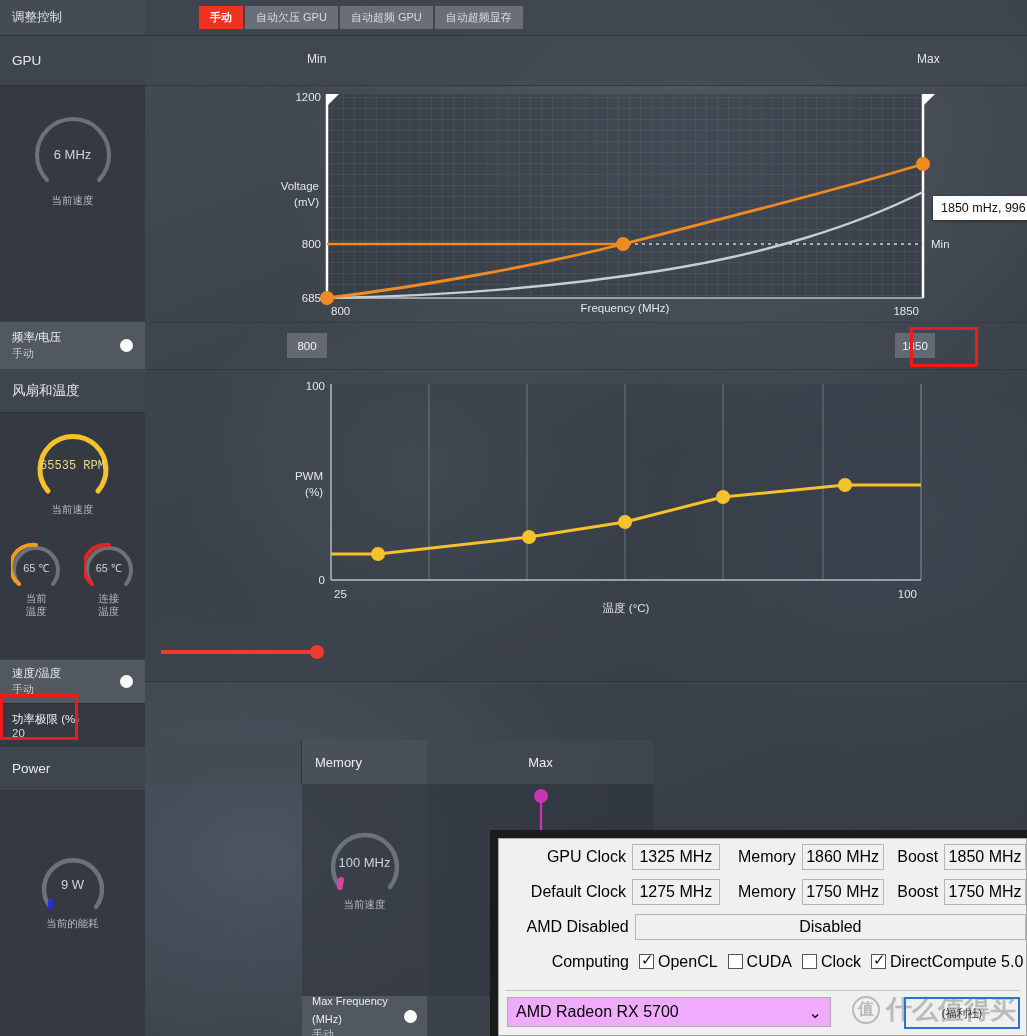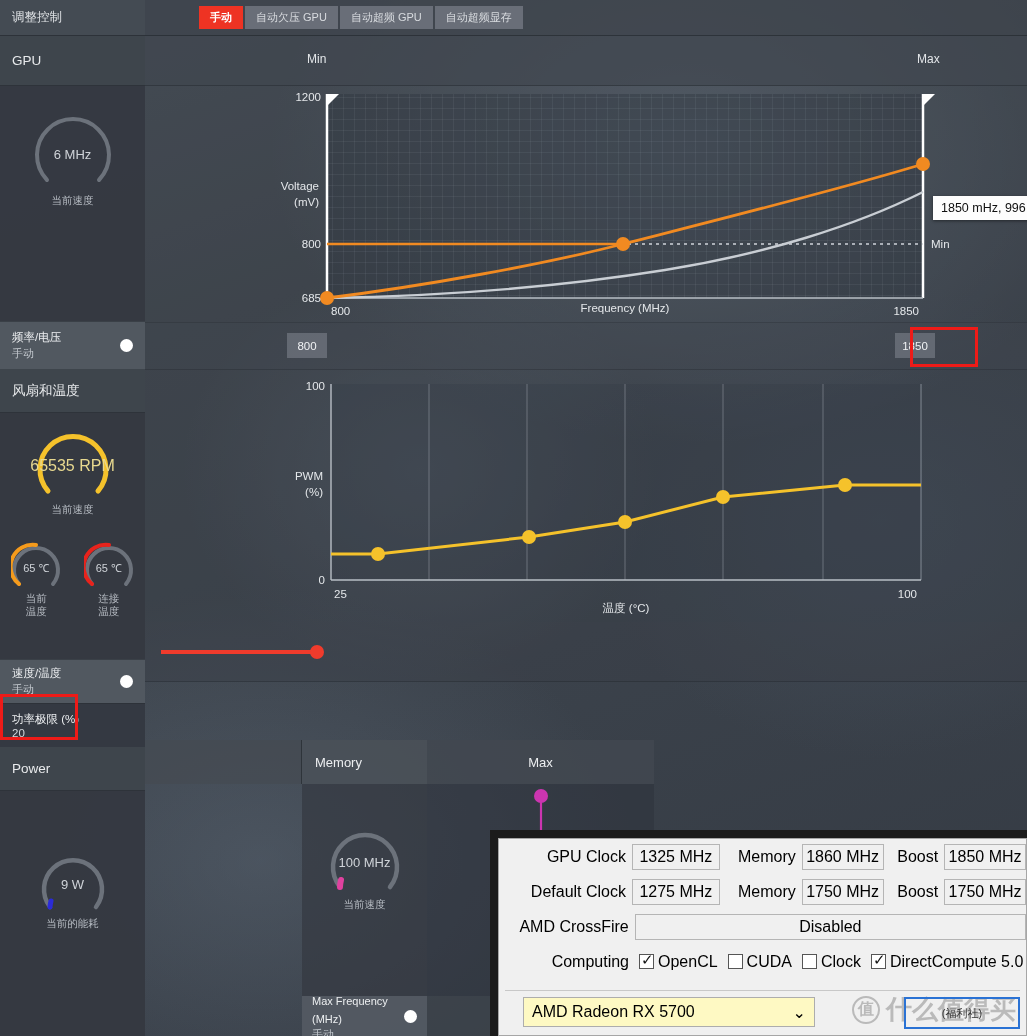--- a/index.html
+++ b/index.html
@@ -88,21 +88,21 @@
           background:#1b1b1b; padding:8px 0 0 8px; }
   .gpuz-inner { background:#f0f0f0; width:529px; height:198px; position:relative;
                 border:1px solid #a6a6a6; color:#000; }
   .gz-row { display:flex; align-items:center; height:35px; padding-left:14px; }
   .gz-lab { font-size:16px; color:#000; text-align:right; font-family:"Liberation Sans", sans-serif; }
   .gz-field { border:1px solid #b5b5b5; background:#f0f0f0; height:26px; display:flex;
               align-items:center; justify-content:center; font-size:16px; }
   .gz-check { display:flex; align-items:center; gap:4px; font-size:16px; }
   .cbx { width:15px; height:15px; border:1px solid #555; background:#fff; position:relative; flex:none;}
   .cbx.on:after { content:"✓"; position:absolute; left:1px; top:-4px; font-size:15px; color:#111; }
-  .gz-combo { position:absolute; left:24px; bottom:8px; width:292px; height:30px; background:#fef9c3;
+  .gz-combo { position:absolute; left:8px; bottom:8px; width:324px; height:30px; background:#f0abfc;
               border:1px solid #adadad; display:flex; align-items:center; padding:0 8px;
               font-size:16px; justify-content:space-between; }
   .gz-sep { position:absolute; left:6px; right:6px; bottom:44px; height:1px; background:#c8c8c8; }
 
   .wm { position:absolute; display:flex; align-items:center; gap:6px;
         font-size:26px; color:rgba(120,120,120,0.45); font-weight:bold; }
   .wm .circ { width:28px; height:28px; border-radius:50%; border:2px solid rgba(120,120,120,0.45);
               display:flex; align-items:center; justify-content:center; font-size:16px; }
   .wmbox { position:absolute; border:2px solid #2a72d4; }
   .wmbox span { font-size:11px; color:#333; }
@@ -144,21 +144,21 @@
     <div class="sb-head2" style="height:44px;">
       <span>风扇和温度</span>
     </div>
 
     <div class="sb-body" style="height:246px;padding-top:16px;">
       <div class="gaugewrap">
         <div class="gauge" style="width:74px;height:74px;">
           <svg width="74" height="74">
             <path d="M12,62 A33,33 0 1,1 62,62" fill="none" stroke="#f5c22b" stroke-width="5" stroke-linecap="round"></path>
           </svg>
-          <div class="val" style="font-size:16px;color:#e8d98f;">65535 RPM</div>
+          <div class="val" style="font-size:12px;color:#e8d98f;font-family:Liberation Mono, monospace;">65535 RPM</div>
         </div>
         <div class="glabel">当前速度</div>
       </div>
 
       <div style="display:flex;justify-content:space-around;margin-top:26px;">
         <div class="gaugewrap">
           <div class="gauge" style="width:50px;height:50px;">
             <svg width="50" height="50">
               <path d="M8,42 A22,22 0 1,1 42,42" fill="none" stroke="#6c727b" stroke-width="4" stroke-linecap="round"></path>
               <path d="M8,42 A22,22 0 0,1 25,3" fill="none" stroke="#f59b1c" stroke-width="4" stroke-linecap="round"></path>
@@ -377,21 +377,21 @@
       <div class="gz-row">
         <div class="gz-lab" style="width:116px;">Default Clock</div>
         <div class="gz-field" style="width:90px;margin-left:6px;">1275 MHz</div>
         <div class="gz-lab" style="width:78px;">Memory</div>
         <div class="gz-field" style="width:84px;margin-left:6px;">1750 MHz</div>
         <div class="gz-lab" style="width:56px;">Boost</div>
         <div class="gz-field" style="width:84px;margin-left:6px;">1750 MHz</div>
       </div>
 
       <div class="gz-row">
-        <div class="gz-lab" style="width:116px;">AMD CrossFire</div>
+        <div class="gz-lab" style="width:116px;">AMD Disabled</div>
         <div class="gz-field" style="width:392px;margin-left:6px;">Disabled</div>
       </div>
 
       <div class="gz-row">
         <div class="gz-lab" style="width:116px;">Computing</div>
         <div class="gz-check" style="margin-left:10px;">
           <span class="cbx on"></span>
           <span>OpenCL</span>
         </div>
         <div class="gz-check" style="margin-left:10px;">

